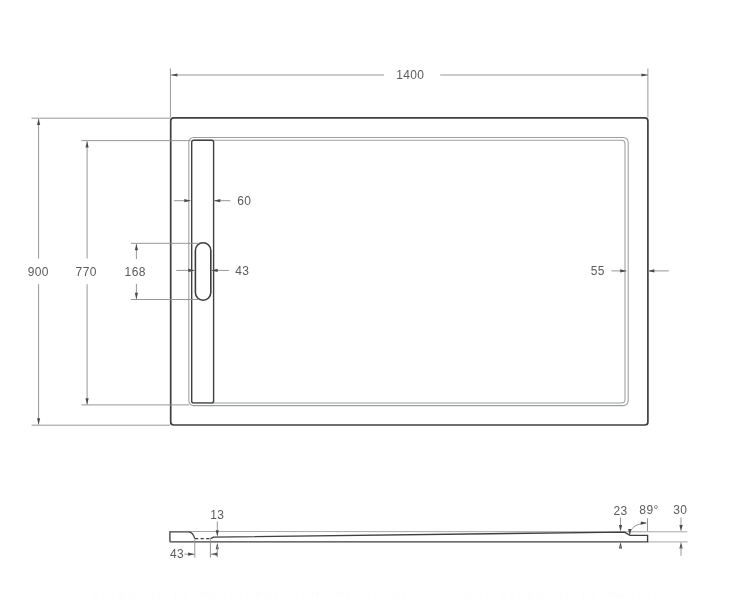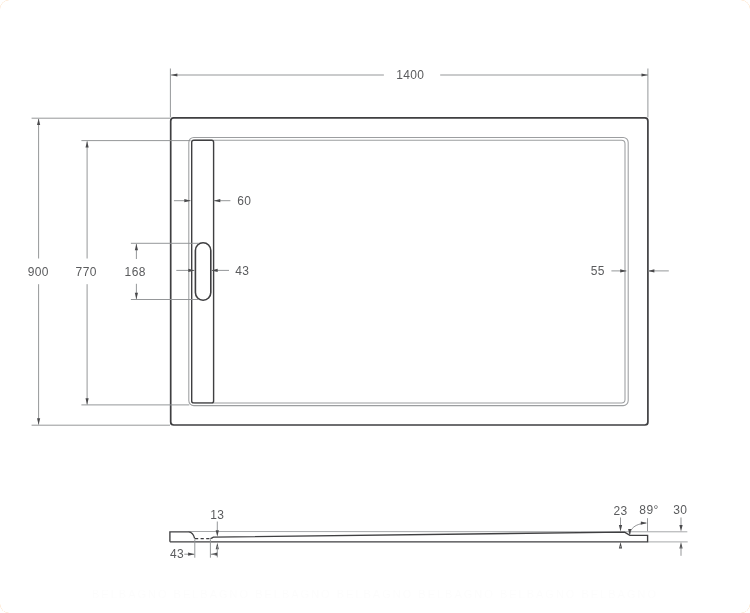--- a/index.html
+++ b/index.html
@@ -1,16 +1,16 @@
 <!DOCTYPE html>
 <html><head>
 <meta charset="utf-8">
 <style>
   html,body{margin:0;padding:0;background:#ffffff;}
-  .wrap{width:750px;height:613px;position:relative;background:#fdba74;overflow:hidden;border-radius:9px;}
+  .wrap{width:750px;height:613px;position:relative;background:#fdba74;overflow:hidden;}
   svg{display:block;transform:translateZ(0);}
   text{font-family:"Liberation Sans",sans-serif;fill:#5a5b5d;font-size:12px;letter-spacing:0.4px;-webkit-font-smoothing:antialiased;}
 </style>
 </head>
 <body>
 
 <div class="wrap">
 <svg width="750" height="613" viewBox="0 0 750 613">
 
   <rect x="0" y="0" width="750" height="613" fill="#ffffff"></rect>

